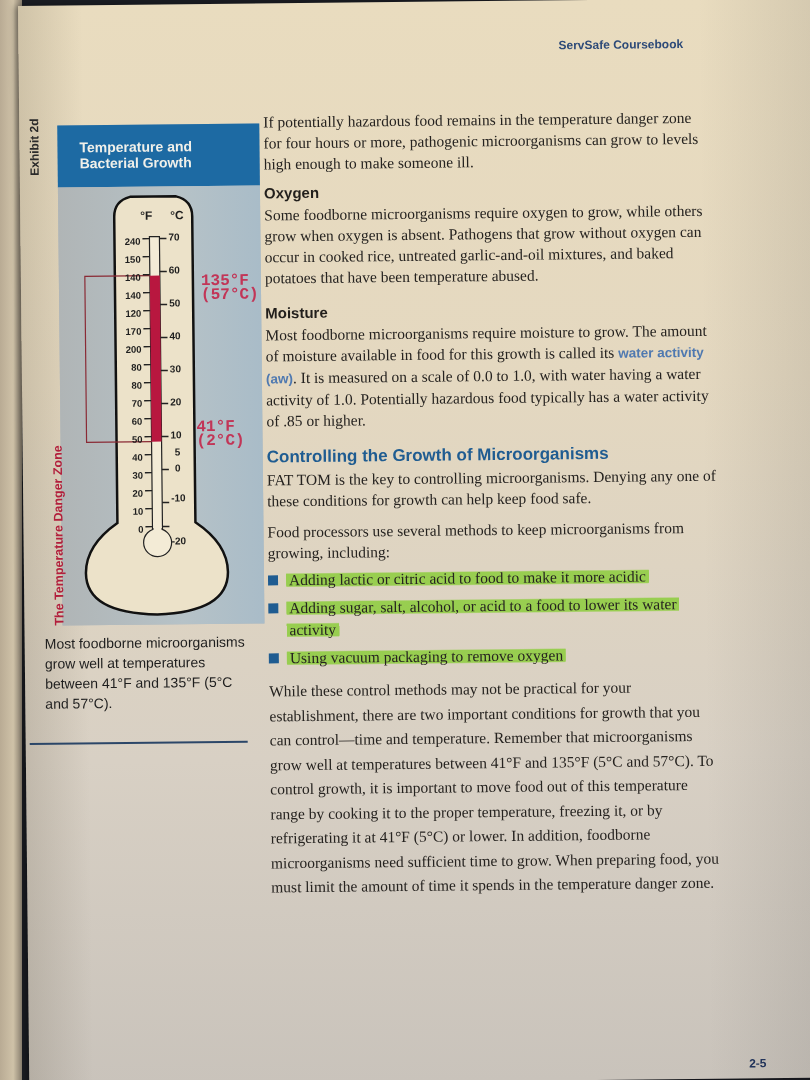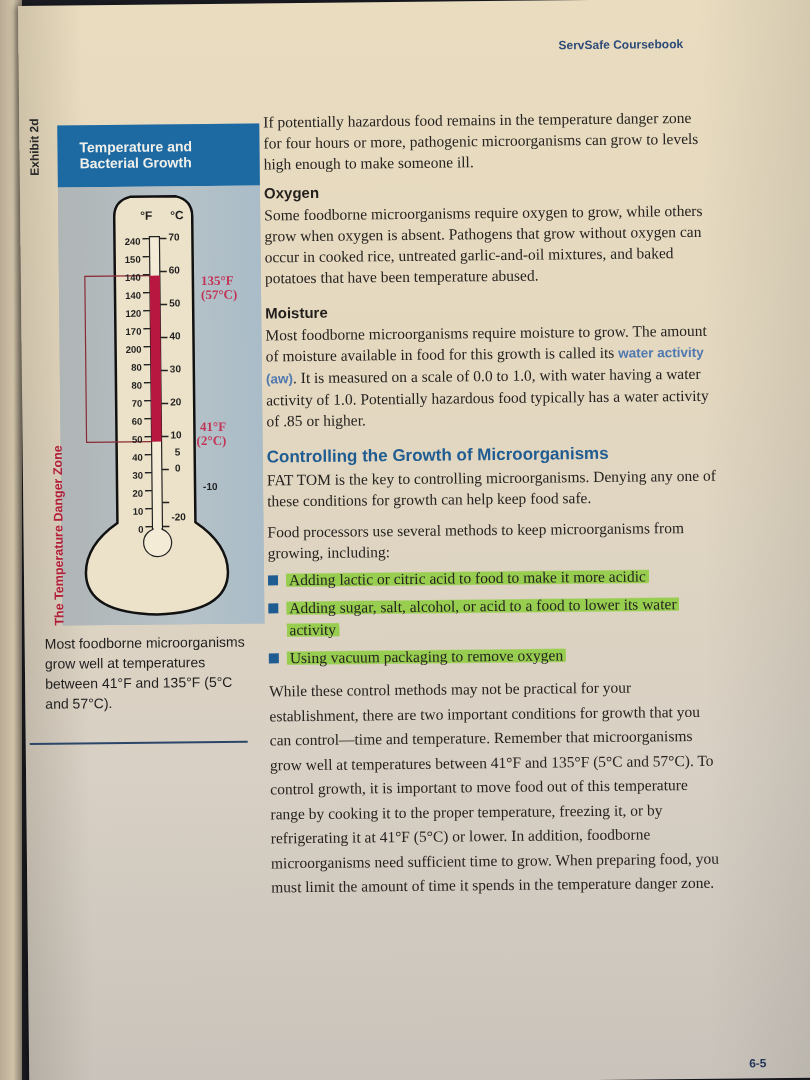--- a/index.html
+++ b/index.html
@@ -55,22 +55,22 @@
   }
   .danger-zone-label {
     position: absolute; left: 28px; top: 620px;
     transform: rotate(-90deg); transform-origin: left top;
     font-family: "Liberation Sans", sans-serif; font-weight: bold;
     font-size: 12.5px; color: #b21f3c; white-space: nowrap;
   }
   .thermo-svg { position: absolute; left: 38px; top: 120px; }
   .temp-callout {
     position: absolute;
-    font-family: Liberation Serif, serif; font-weight: bold;
-    font-size: 13px; line-height: 14px; color: #c23557;
+    font-family: Liberation Mono, monospace; font-weight: bold;
+    font-size: 16px; line-height: 14px; color: #c23557;
   }
   .caption {
     position: absolute; left: 20px; top: 628px; width: 210px;
     font-family: "Liberation Sans", sans-serif;
     font-size: 14px; line-height: 20px; color: #1e1e1e;
   }
   .caption-rule {
     position: absolute; left: 4px; top: 737px; width: 218px; height: 2px;
     background: #2b4668;
   }
@@ -201,29 +201,29 @@
     <div style="position:absolute;left:110px;font-size:10px;">
       <div style="position:absolute;top:107px;">70</div>
       <div style="position:absolute;top:140px;">60</div>
       <div style="position:absolute;top:173px;">50</div>
       <div style="position:absolute;top:206px;">40</div>
       <div style="position:absolute;top:239px;">30</div>
       <div style="position:absolute;top:272px;">20</div>
       <div style="position:absolute;top:305px;">10</div>
       <div style="position:absolute;top:322px;left:4px;">5</div>
       <div style="position:absolute;top:338px;left:4px;">0</div>
-      <div style="position:absolute;top:357px;margin-left:32px;">-10</div>
-      <div style="position:absolute;top:387px;">-20</div>
+      <div style="position:absolute;top:368px;">-10</div>
+      <div style="position:absolute;top:411px;">-20</div>
     </div>
 
     <div class="temp-callout" style="left:142px;top:150px;">
       <div>135°F</div>
       <div>(57°C)</div>
     </div>
-    <div class="temp-callout" style="left:136px;top:296px;text-align:right;">
+    <div class="temp-callout" style="left:136px;top:296px;">
       <div>41°F</div>
       <div>(2°C)</div>
     </div>
   </div>
 
   <div class="danger-zone-label">The Temperature Danger Zone</div>
 
   <div class="caption">Most foodborne microorganisms grow well at temperatures between 41°F and 135°F (5°C and 57°C).</div>
   <div class="caption-rule"></div>
 
@@ -242,14 +242,14 @@
 
     <ul class="bullets">
       <li><span class="bullet-mark"></span><span class="hl">Adding lactic or citric acid to food to make it more acidic</span></li>
       <li><span class="bullet-mark"></span><span class="hl">Adding sugar, salt, alcohol, or acid to a food to lower its water activity</span></li>
       <li><span class="bullet-mark"></span><span class="hl">Using vacuum packaging to remove oxygen</span></li>
     </ul>
 
     <p style="line-height:24.5px;">While these control methods may not be practical for your establishment, there are two important conditions for growth that you can control—time and temperature. Remember that microorganisms grow well at temperatures between 41°F and 135°F (5°C and 57°C). To control growth, it is important to move food out of this temperature range by cooking it to the proper temperature, freezing it, or by refrigerating it at 41°F (5°C) or lower. In addition, foodborne microorganisms need sufficient time to grow. When preparing food, you must limit the amount of time it spends in the temperature danger zone.</p>
   </div>
 
-  <div class="folio">6-5</div>
+  <div class="folio">2-5</div>
 </div>
 
 </body></html>

